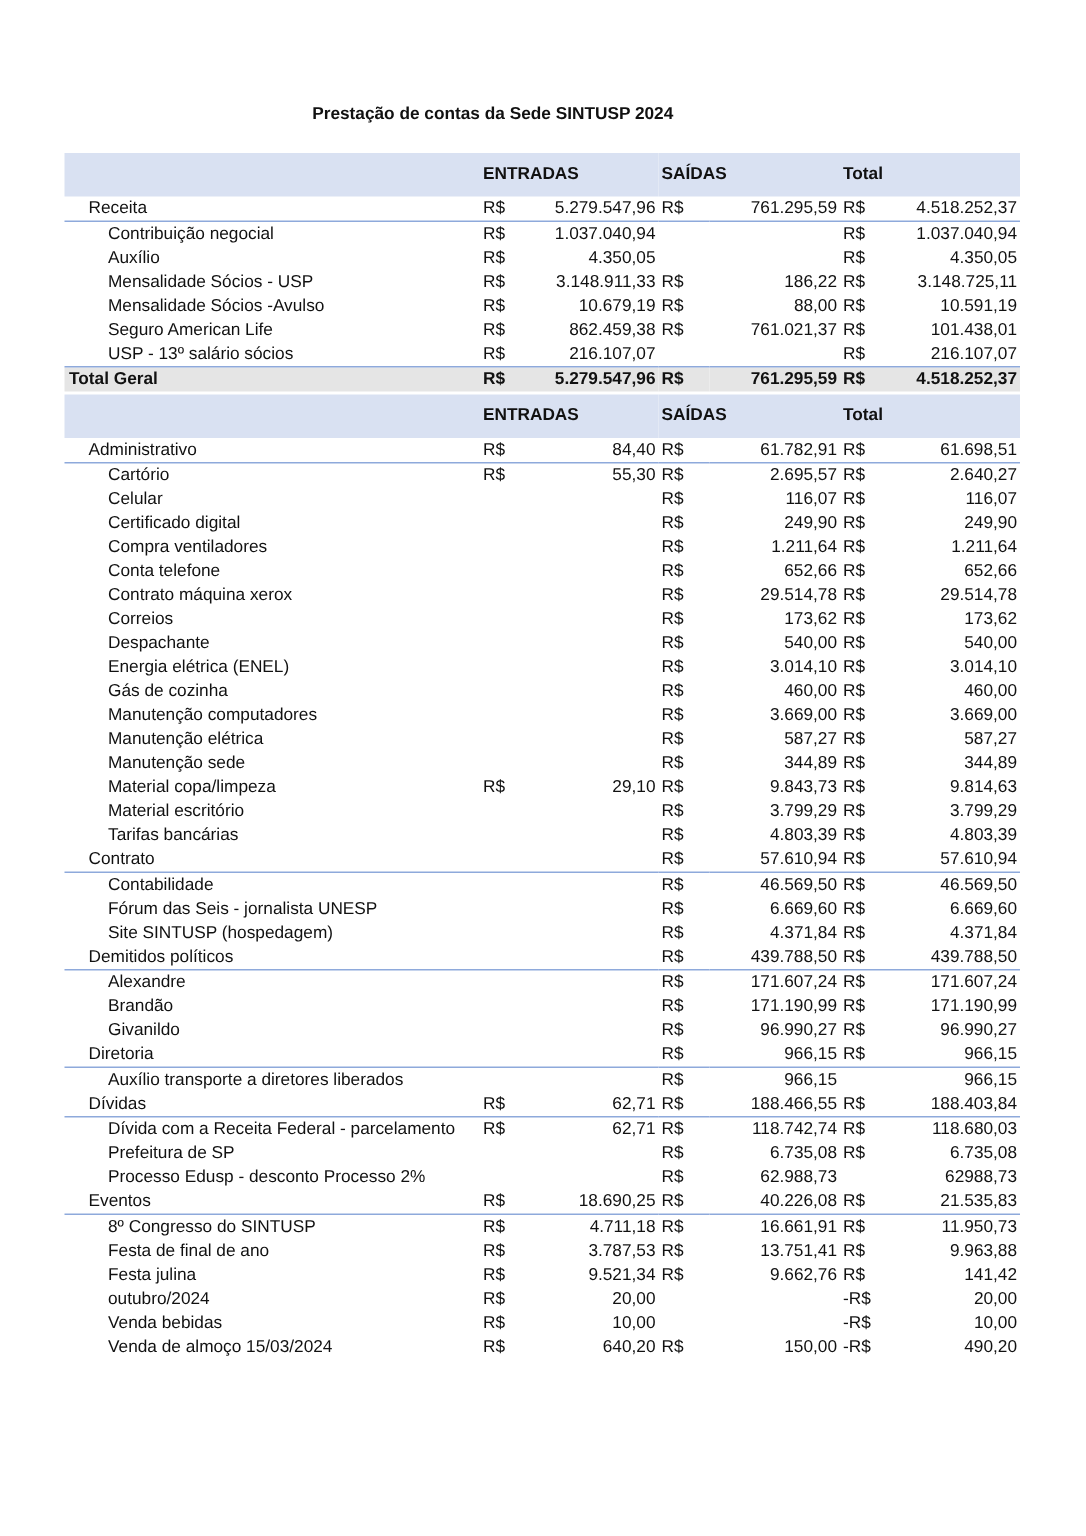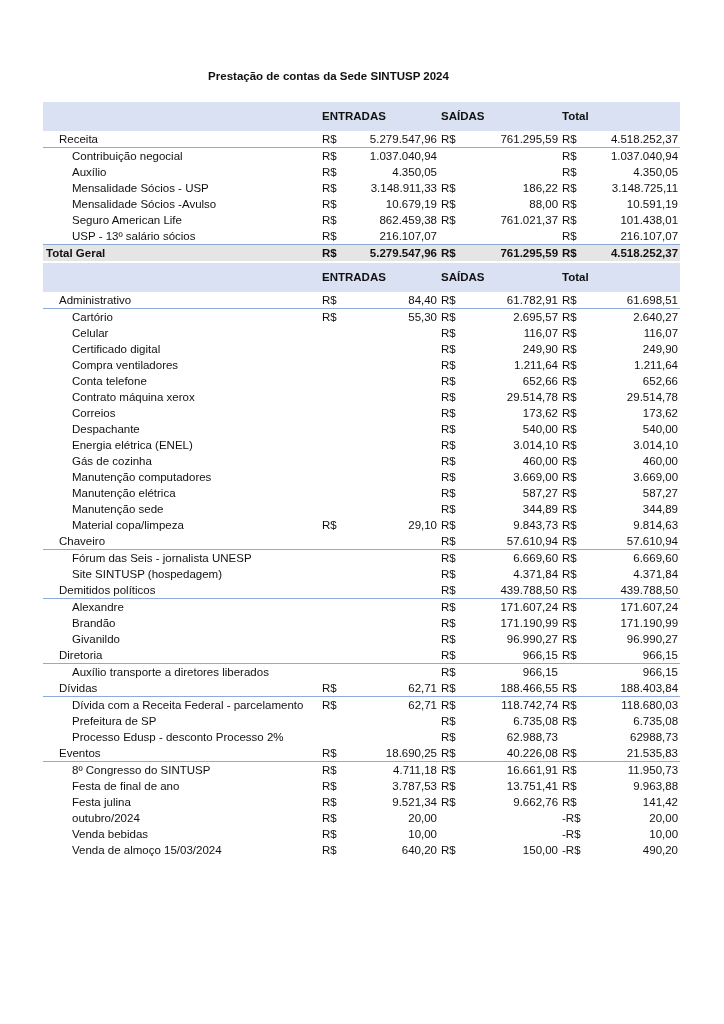--- a/index.html
+++ b/index.html
@@ -279,28 +279,55 @@
       </tr>
       <tr class="item">
         <td class="label">Material copa/limpeza</td>
         <td class="cur">R$</td>
         <td class="num">29,10</td>
         <td class="cur">R$</td>
         <td class="num">9.843,73</td>
         <td class="cur">R$</td>
         <td class="num">9.814,63</td>
       </tr>
+      <tr class="item">
+        <td class="label">Material escritório</td>
+        <td class="cur"></td>
+        <td class="num"></td>
+        <td class="cur">R$</td>
+        <td class="num">3.799,29</td>
+        <td class="cur">R$</td>
+        <td class="num">3.799,29</td>
+      </tr>
+      <tr class="item">
+        <td class="label">Tarifas bancárias</td>
+        <td class="cur"></td>
+        <td class="num"></td>
+        <td class="cur">R$</td>
+        <td class="num">4.803,39</td>
+        <td class="cur">R$</td>
+        <td class="num">4.803,39</td>
+      </tr>
       <tr class="section">
-        <td class="label">Chaveiro</td>
+        <td class="label">Contrato</td>
         <td class="cur"></td>
         <td class="num"></td>
         <td class="cur">R$</td>
         <td class="num">57.610,94</td>
         <td class="cur">R$</td>
         <td class="num">57.610,94</td>
+      </tr>
+      <tr class="item">
+        <td class="label">Contabilidade</td>
+        <td class="cur"></td>
+        <td class="num"></td>
+        <td class="cur">R$</td>
+        <td class="num">46.569,50</td>
+        <td class="cur">R$</td>
+        <td class="num">46.569,50</td>
       </tr>
       <tr class="item">
         <td class="label">Fórum das Seis - jornalista UNESP</td>
         <td class="cur"></td>
         <td class="num"></td>
         <td class="cur">R$</td>
         <td class="num">6.669,60</td>
         <td class="cur">R$</td>
         <td class="num">6.669,60</td>
       </tr>

